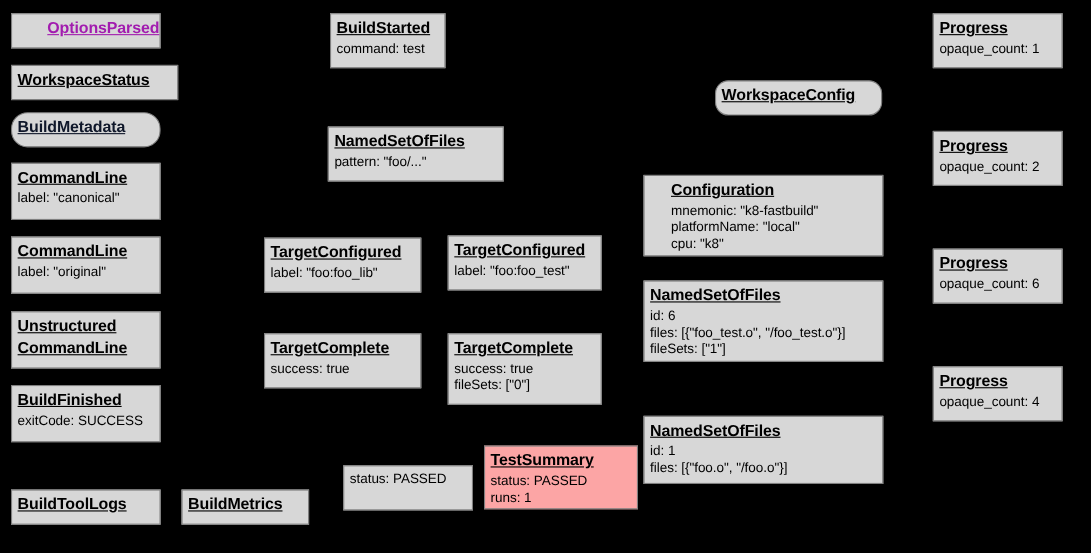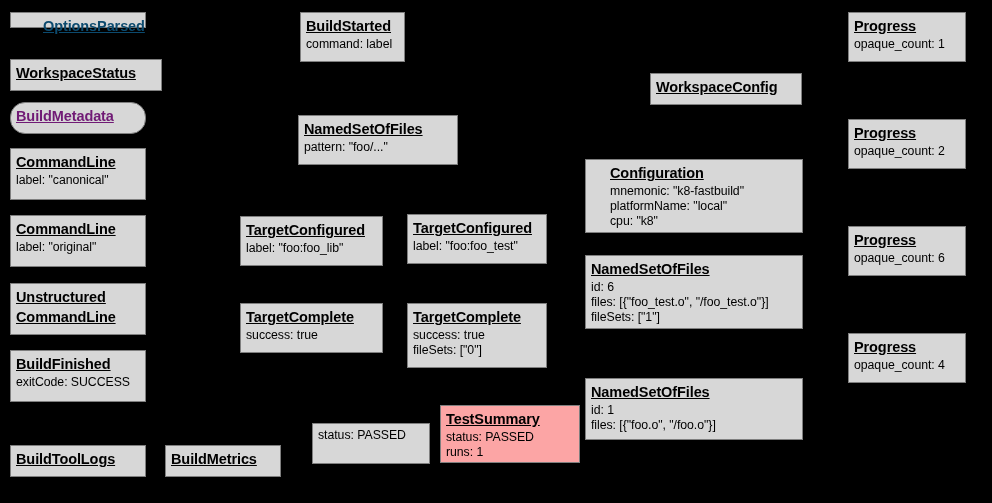--- a/index.html
+++ b/index.html
@@ -44,31 +44,31 @@
     font-weight: normal;
     white-space: nowrap;
     line-height: 1.23;
     letter-spacing: -0.05px;
   }
 </style>
 </head>
 <body>
 
 <div id="canvas" style="background: rgb(0, 0, 0);">
-    <div class="node" style="left: 10px; top: 12px; width: 136px; height: 16px; background: rgb(215, 215, 215); border-color: rgb(127, 127, 127); color: #0c4a6e; padding-left: 32px;">
+    <div class="node" style="left: 10px; top: 12px; width: 136px; height: 32px; background: rgb(215, 215, 215); border-color: rgb(127, 127, 127); color: #a21caf; padding-left: 32px;">
       <div class="node-title-block">
         <div><span class="node-title">OptionsParsed</span></div>
       </div>
     </div>
     <div class="node" style="left: 10px; top: 59px; width: 152px; height: 32px; background: rgb(215, 215, 215); border-color: rgb(127, 127, 127); color: rgb(0, 0, 0);">
       <div class="node-title-block">
         <div><span class="node-title">WorkspaceStatus</span></div>
       </div>
     </div>
-    <div class="node" style="left: 10px; top: 102px; width: 136px; height: 32px; background: rgb(215, 215, 215); border-color: rgb(127, 127, 127); color: #701a75; border-radius: 15px;">
+    <div class="node" style="left: 10px; top: 102px; width: 136px; height: 32px; background: rgb(215, 215, 215); border-color: rgb(127, 127, 127); color: #0f172a; border-radius: 15px;">
       <div class="node-title-block">
         <div><span class="node-title">BuildMetadata</span></div>
       </div>
     </div>
     <div class="node" style="left: 10px; top: 148px; width: 136px; height: 52px; background: rgb(215, 215, 215); border-color: rgb(127, 127, 127); color: rgb(0, 0, 0);">
       <div class="node-title-block">
         <div><span class="node-title">CommandLine</span></div>
       </div>
       <div class="attrs">
         <div class="attr">label: "canonical"</div>
@@ -104,21 +104,21 @@
     <div class="node" style="left: 165px; top: 445px; width: 116px; height: 32px; background: rgb(215, 215, 215); border-color: rgb(127, 127, 127); color: rgb(0, 0, 0);">
       <div class="node-title-block">
         <div><span class="node-title">BuildMetrics</span></div>
       </div>
     </div>
     <div class="node" style="left: 300px; top: 12px; width: 105px; height: 50px; background: rgb(215, 215, 215); border-color: rgb(127, 127, 127); color: rgb(0, 0, 0);">
       <div class="node-title-block">
         <div><span class="node-title">BuildStarted</span></div>
       </div>
       <div class="attrs">
-        <div class="attr">command: label</div>
+        <div class="attr">command: test</div>
       </div>
     </div>
     <div class="node" style="left: 298px; top: 115px; width: 160px; height: 50px; background: rgb(215, 215, 215); border-color: rgb(127, 127, 127); color: rgb(0, 0, 0);">
       <div class="node-title-block">
         <div><span class="node-title">NamedSetOfFiles</span></div>
       </div>
       <div class="attrs">
         <div class="attr">pattern: "foo/..."</div>
       </div>
     </div>
@@ -162,21 +162,21 @@
     </div>
     <div class="node" style="left: 440px; top: 405px; width: 140px; height: 58px; background: #fca5a5; border-color: rgb(127, 127, 127); color: rgb(0, 0, 0);">
       <div class="node-title-block">
         <div><span class="node-title">TestSummary</span></div>
       </div>
       <div class="attrs">
         <div class="attr">status: PASSED</div>
         <div class="attr">runs: 1</div>
       </div>
     </div>
-    <div class="node" style="left: 650px; top: 73px; width: 152px; height: 32px; background: rgb(215, 215, 215); border-color: rgb(127, 127, 127); color: rgb(0, 0, 0);">
+    <div class="node" style="left: 650px; top: 73px; width: 152px; height: 32px; background: rgb(215, 215, 215); border-color: rgb(127, 127, 127); color: rgb(0, 0, 0); border-radius: 12px;">
       <div class="node-title-block">
         <div><span class="node-title">WorkspaceConfig</span></div>
       </div>
     </div>
     <div class="node" style="left: 585px; top: 159px; width: 218px; height: 74px; background: rgb(215, 215, 215); border-color: rgb(127, 127, 127); color: rgb(0, 0, 0); padding-left: 24px;">
       <div class="node-title-block">
         <div><span class="node-title">Configuration</span></div>
       </div>
       <div class="attrs">
         <div class="attr">mnemonic: "k8-fastbuild"</div>

